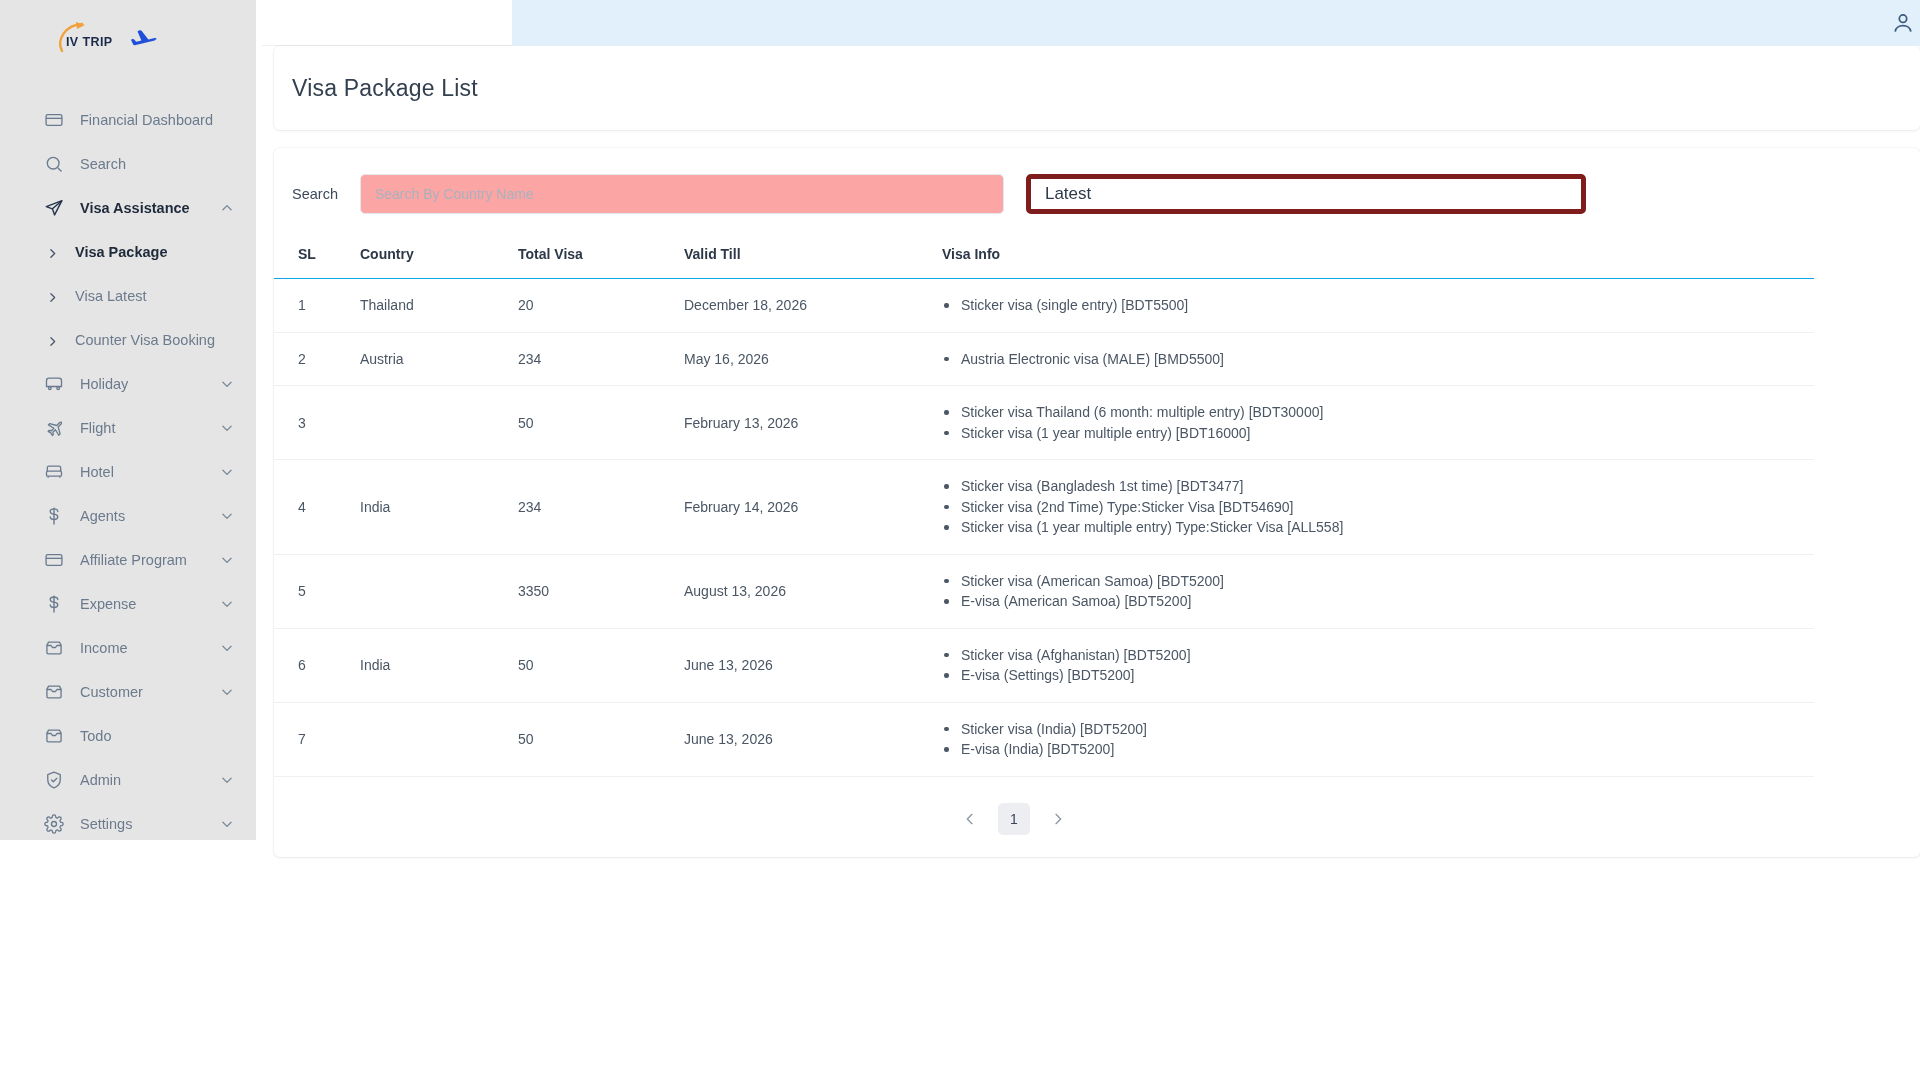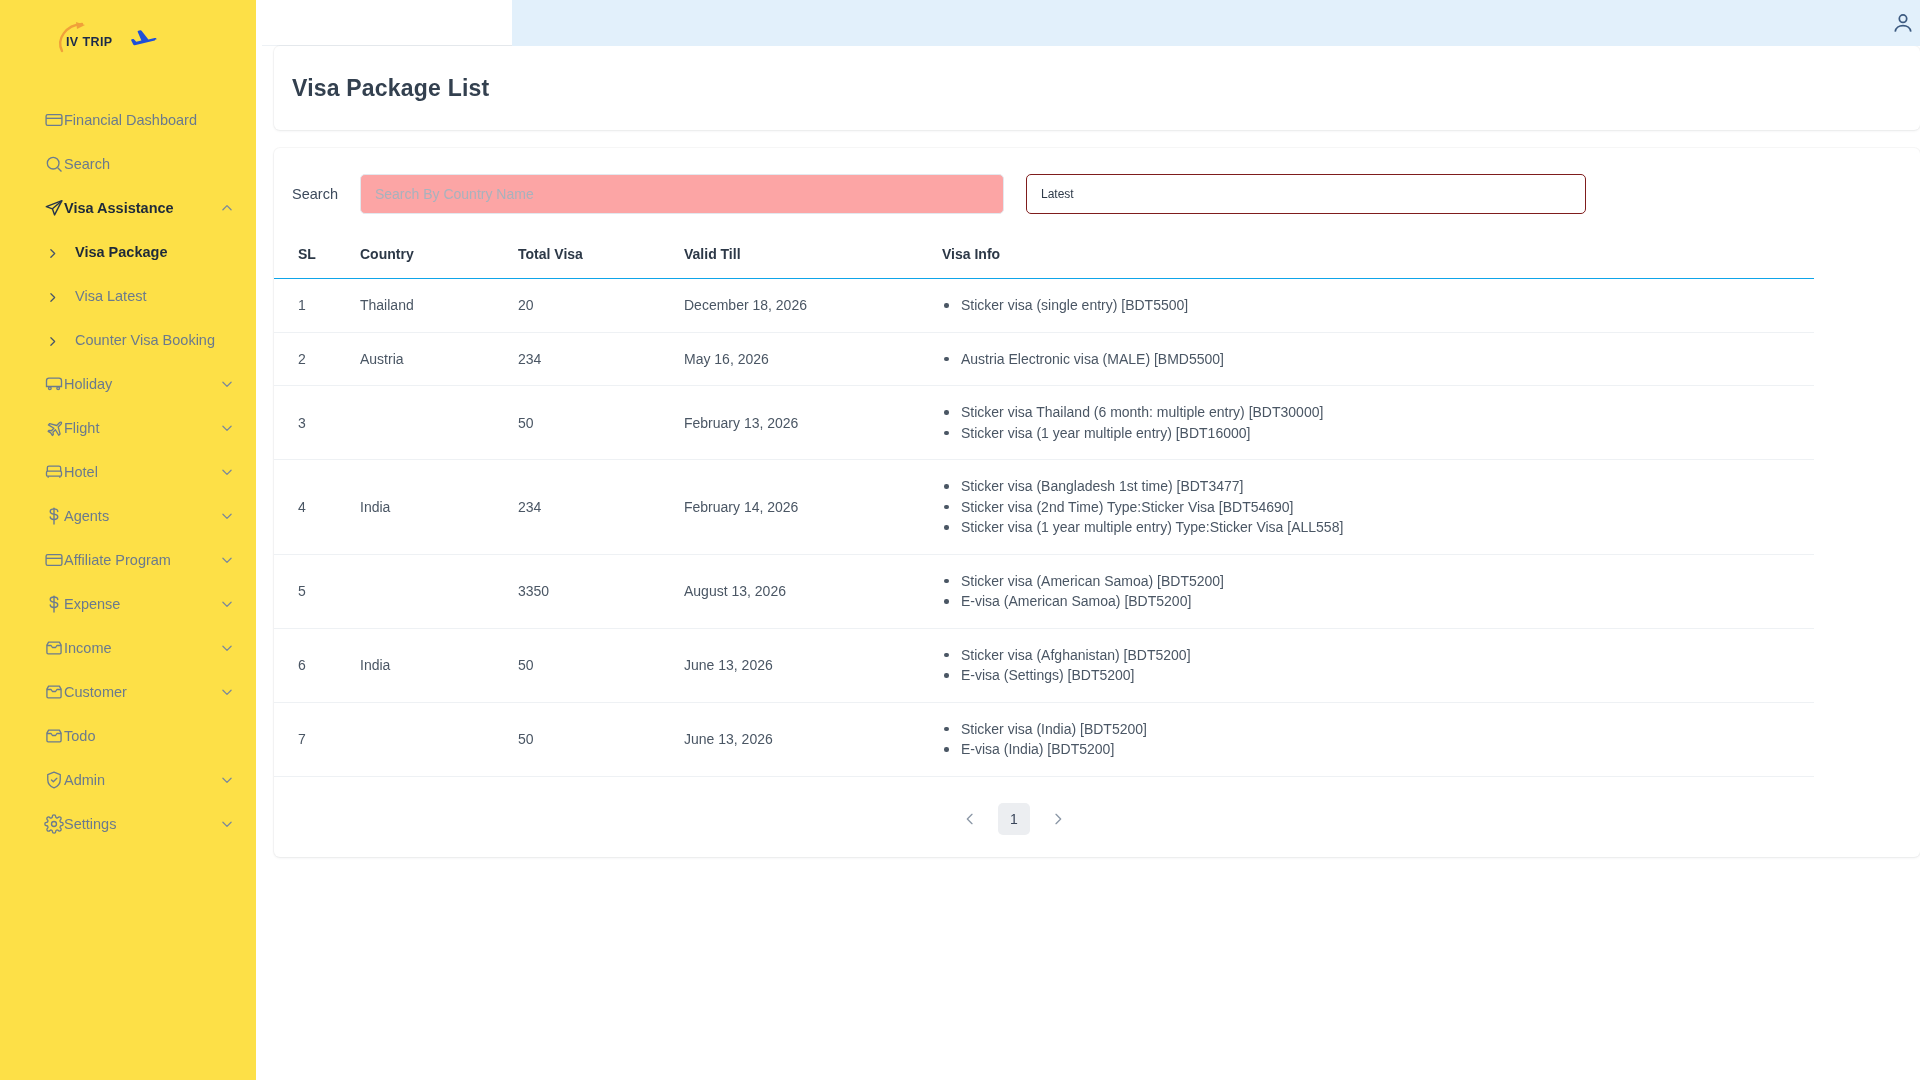--- a/index.html
+++ b/index.html
@@ -8,22 +8,22 @@
     font-family: "Liberation Sans", sans-serif;
     background: #ffffff;
     overflow: hidden;
   }
   #app { position: relative; width: 1920px; height: 1080px; display: flex; }
 
   
   .sidebar {
     width: 256px;
     min-width: 256px;
-    height: 1080px;
-    background: #fde047;
+    height: 840px;
+    background: #e5e5e5;
     position: relative;
     overflow: hidden;
   }
   .brand {
     height: 80px;
     display: flex;
     align-items: center;
     padding-left: 52px;
     gap: 9px;
   }
@@ -40,20 +40,21 @@
   }
   .brand-plane { width: 30px; height: 30px; flex: none; margin-left: 2px;}
 
   .nav { margin-top: 18px; }
   .nav-item {
     display: flex;
     align-items: center;
     height: 44px;
     padding-left: 44px;
     padding-right: 22px;
+    gap: 16px;
     cursor: pointer;
     position: relative;
   }
   .nav-item .ico { width: 20px; height: 20px; flex: none; display:flex; align-items:center; justify-content:center; color:#6b7b8f; }
   .nav-label {
     font-size: 14.5px;
     color: #6b7a8d;
     white-space: nowrap;
     flex: 1;
   }
@@ -96,21 +97,21 @@
   .title-card {
     height: 84px;
     display: flex;
     align-items: center;
     padding-left: 18px;
     margin-top: 0;
   }
   .page-title {
     font-size: 23px;
     color: #33404f;
-    font-weight: 700;
+    font-weight: 400;
     letter-spacing: .2px;
   }
   .table-card {
     margin-top: 18px;
     padding: 0 0 0 0;
     min-height: 580px;
     position: relative;
   }
   .filters {
     display: flex;
@@ -132,26 +133,26 @@
     font-size: 14px;
     color: #333;
     font-family: "Liberation Sans", sans-serif;
     background: #fca5a5;
     outline: none;
   }
   .search-input::placeholder { color: #a8b2bd; }
   .sort-select {
     width: 560px;
     height: 40px;
-    border: 1px solid #7f1d1d;
+    border: 5px solid #7f1d1d;
     border-radius: 5px;
     padding: 0 14px;
     display: flex;
     align-items: center;
-    font-size: 12px;
+    font-size: 17px;
     color: #2f3b4a;
     background: #fff;
     cursor: pointer;
   }
 
   table.visa-table {
     width: 1540px;
     border-collapse: collapse;
     table-layout: fixed;
   }

